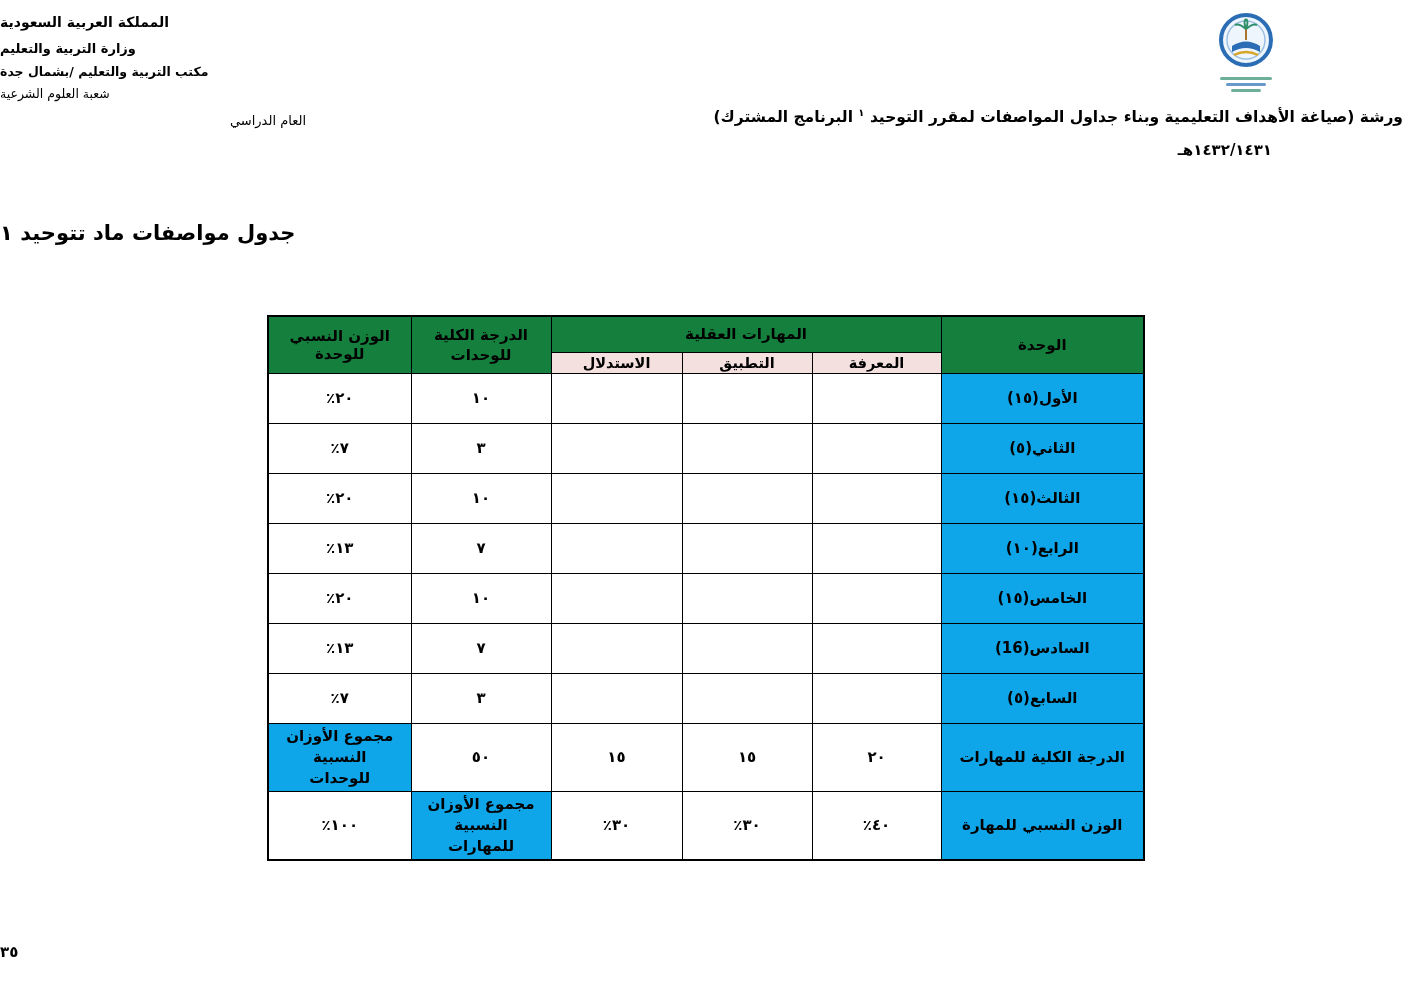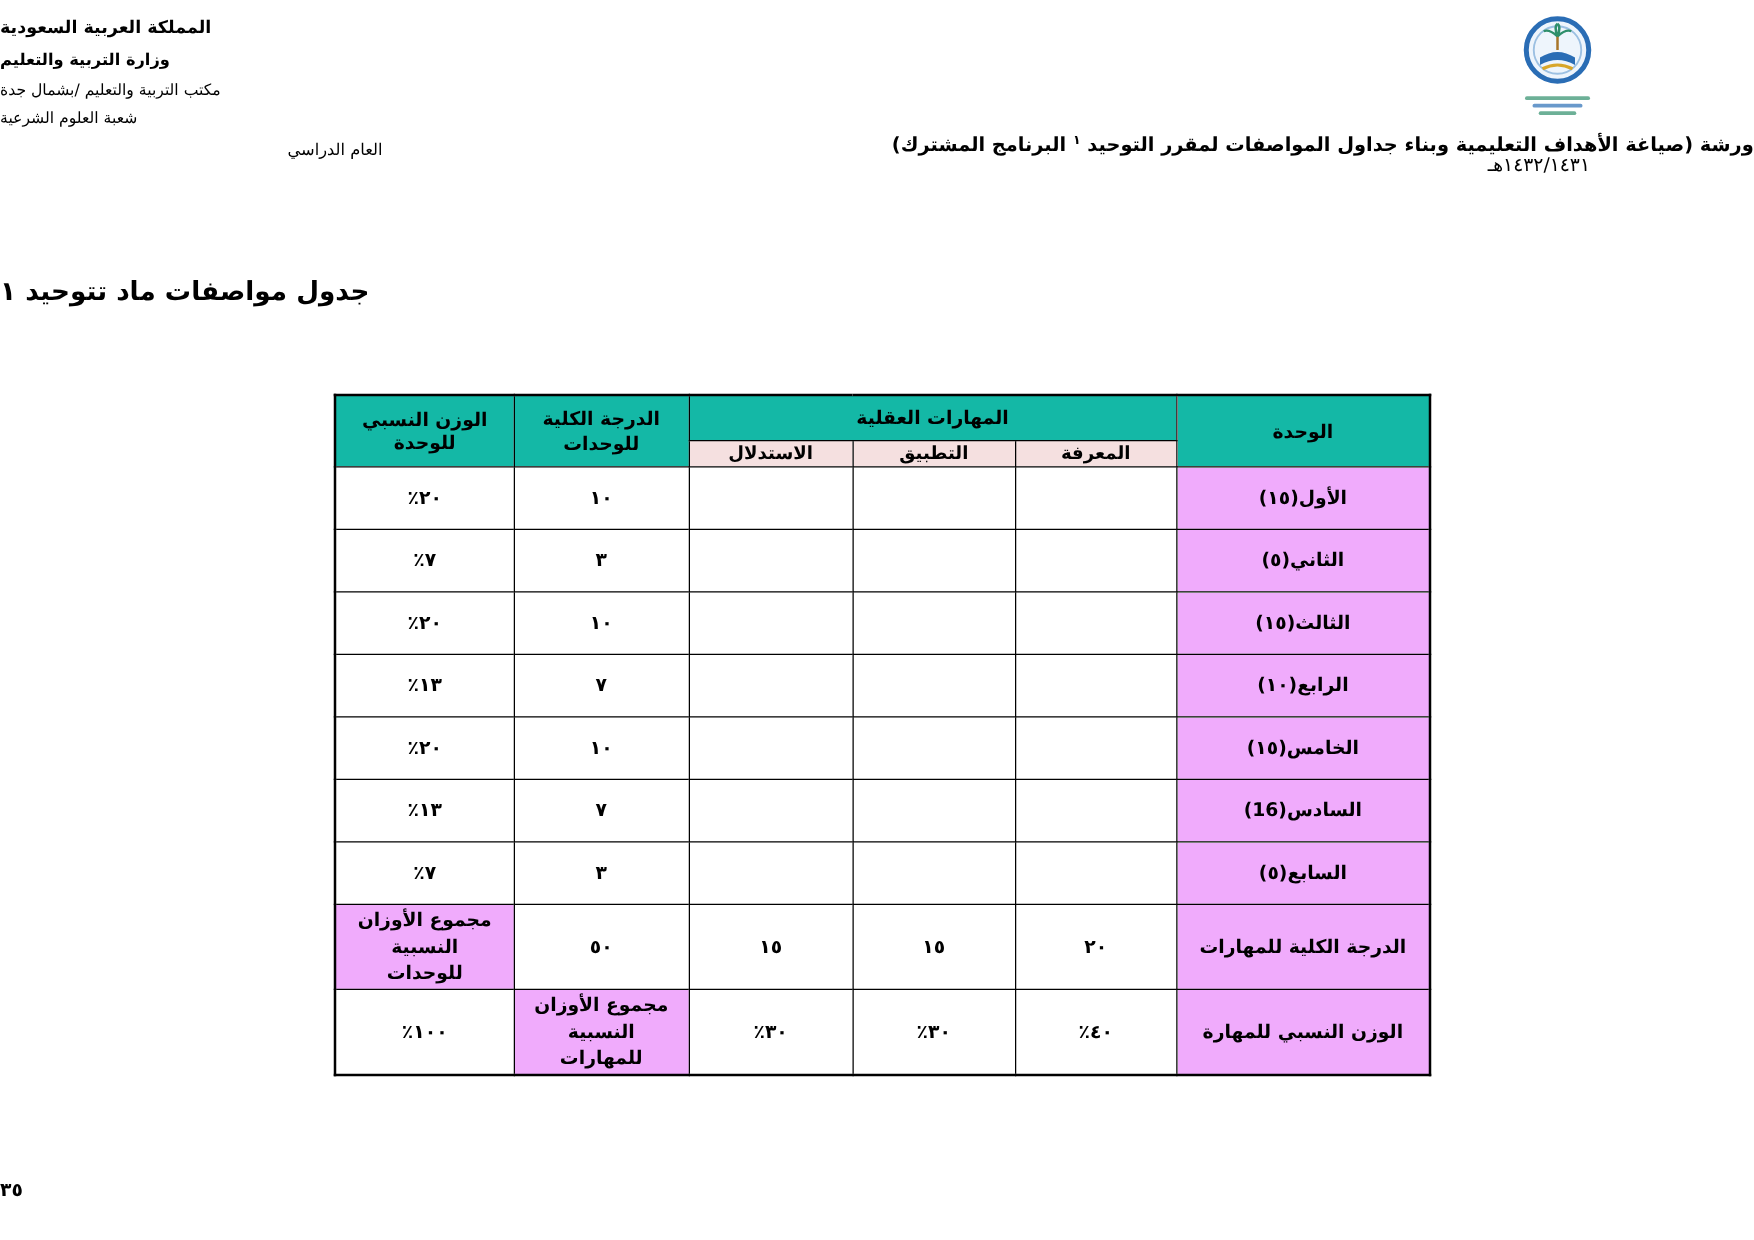--- a/index.html
+++ b/index.html
@@ -4,42 +4,42 @@
 <style>
   *{box-sizing:border-box;margin:0;padding:0}
   html,body{width:1403px;height:992px;background:#ffffff}
   body{font-family:"DejaVu Sans",sans-serif;color:#000;position:relative;overflow:hidden;direction:rtl}
   .abs{position:absolute}
   .center{left:0;width:100%;text-align:left}
 
   
   .lh1{top:14px;font-size:14px;font-weight:bold;letter-spacing:.5px}
   .lh2{top:41px;font-size:13px;font-weight:bold}
-  .lh3{top:64px;font-size:12.5px;font-weight:normal}
+  .lh3{top:64px;font-size:12.5px;font-weight:bold}
   .lh4{top:86px;font-size:12.5px;font-weight:normal}
   .workshop{top:107px;width:1340px;text-align:right;font-size:15.5px;font-weight:bold}
   .workshop sup{font-size:10px}
   .year-label{top:113px;left:230px;font-size:13px}
-  .hijri{top:123px;right:131px;font-size:15px;font-weight:normal}
+  .hijri{top:141px;right:131px;font-size:15px;font-weight:bold}
   .doc-title{top:221px;font-size:21px;font-weight:bold;letter-spacing:.5px}
 
   
   .logo{position:absolute;top:12px;right:114px;width:86px;text-align:center}
   .logo svg{display:block;margin:0 auto}
   .cap-line{height:3px;background:#2f8f6b;opacity:.7;margin:3px auto;border-radius:2px}
   .cap-line.l1{width:52px}
   .cap-line.l2{width:40px;background:#2a6db5}
   .cap-line.l3{width:30px}
 
   
   .spec-table{position:absolute;top:315px;left:267px;width:876px;border-collapse:collapse;table-layout:fixed;border:2px solid #000}
   .spec-table th,.spec-table td{border:1px solid #000;text-align:center;vertical-align:middle;font-weight:bold;font-size:15px;padding:2px;overflow:hidden}
-  .pink{background:#14b8a6}
+  .pink{background:#15803d}
   .lightpink{background:#f5e0e0}
-  .gray{background:#f0abfc}
+  .gray{background:#0ea5e9}
   .hrow1 th{height:36px}
   .hrow2 th{height:14px;font-size:14.5px}
   .body-row td{height:50px}
   .tall-row td{height:62px}
   .two-line{line-height:1.35}
   .sum-label{font-size:13px;line-height:1.4}
 
   .page-num{top:943px;font-size:15px;font-weight:bold}
 </style>
 </head>

